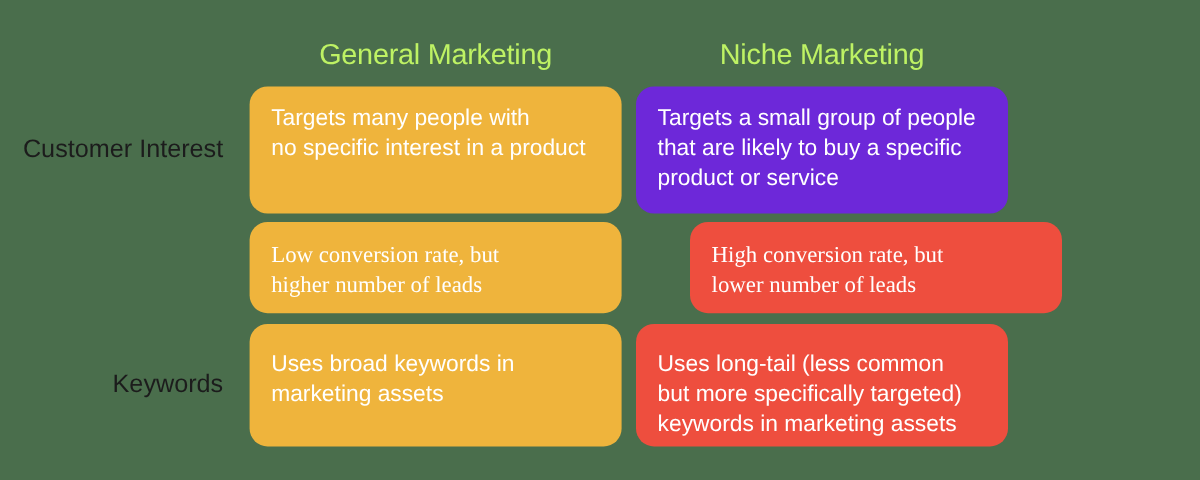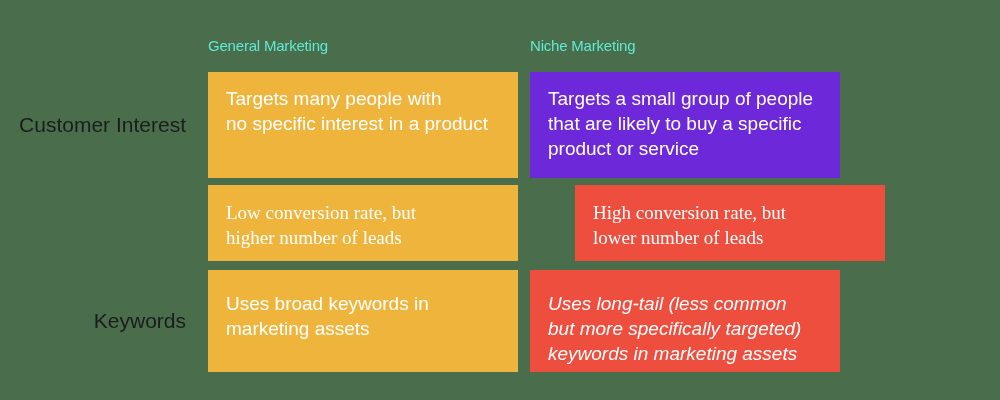--- a/index.html
+++ b/index.html
@@ -27,24 +27,24 @@
     left: 0;
     top: 28px;
     width: 1000px;
     height: 36px;
   }
   .col-header {
     position: absolute;
     top: 0;
     height: 36px;
     line-height: 36px;
-    text-align: left;
-    font-size: 15px;
+    text-align: center;
+    font-size: 24px;
     font-weight: 400;
-    color: #5eead4;
+    color: #bef264;
     letter-spacing: -0.2px;
     white-space: nowrap;
   }
   .col-header.gen  { left: 208px; width: 310px; }
   .col-header.niche{ left: 530px; width: 310px; }
 
   
   .grid {
     position: absolute;
     left: 0;
@@ -82,20 +82,21 @@
     position: absolute;
     top: 0;
     height: 100%;
     box-sizing: border-box;
     padding: 14px 16px 10px 18px;
     color: #ffffff;
     font-size: 19px;
     line-height: 25px;
     white-space: pre-line;
     overflow: hidden;
+    border-radius: 15px;
   }
   .cell.general { left: 208px; width: 310px; background: #efb43c; }
   .cell.niche   { left: 530px; width: 310px; background: #ee4e3e; }
 
   .cell.r2-cell { padding-top: 15px; font-family: Liberation Serif, serif; }
   .cell.r3-cell { padding-top: 21px; }
 </style>
 </head>
 <body style="background: rgb(74, 110, 76);">
 
@@ -126,19 +127,19 @@
       <div class="cell niche r2-cell" style="background: rgb(238, 78, 62); margin-left: 45px;">High conversion rate, but
 lower number of leads</div>
     </div>
 
     <div class="row-gap-2"></div>
 
     <div class="row r3">
       <div class="row-label">Keywords</div>
       <div class="cell general r3-cell" style="background: rgb(239, 180, 60);">Uses broad keywords in
 marketing assets</div>
-      <div class="cell niche r3-cell" style="background: rgb(238, 78, 62); font-style: italic;">Uses long-tail (less common
+      <div class="cell niche r3-cell" style="background: rgb(238, 78, 62);">Uses long-tail (less common
 but more specifically targeted)
 keywords in marketing assets</div>
     </div>
 
   </div>
 </div>
 
 </body></html>

